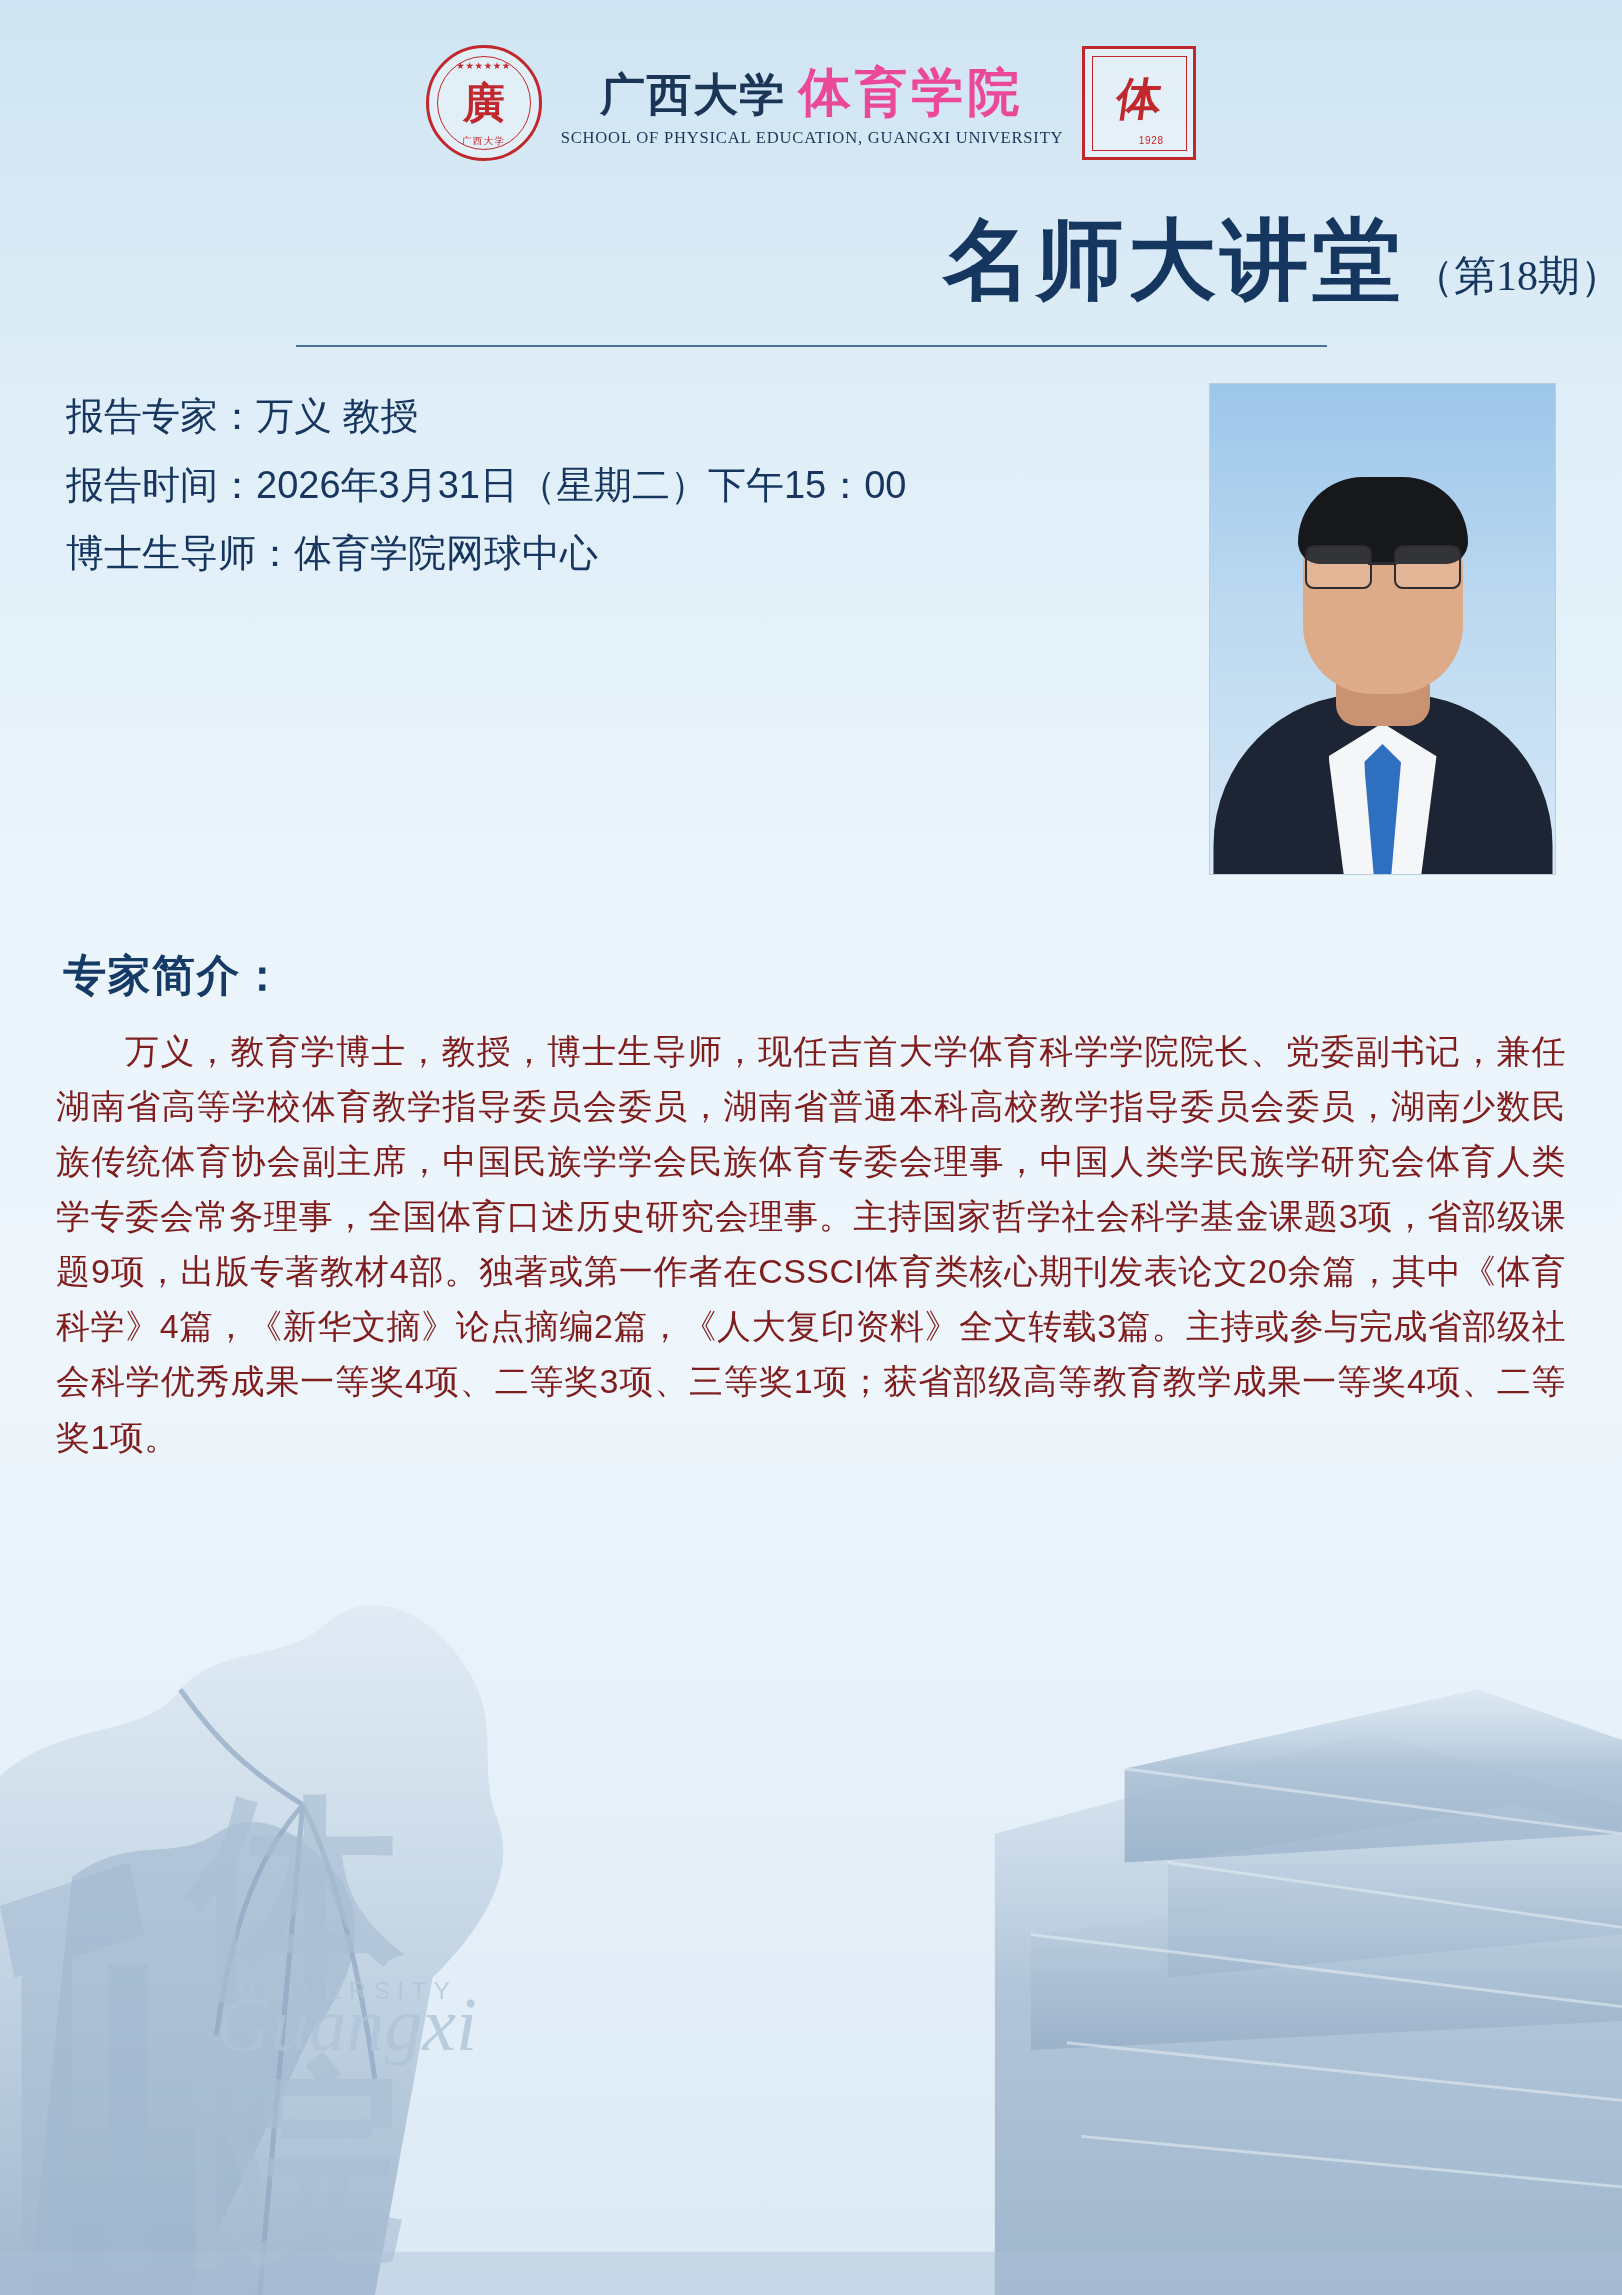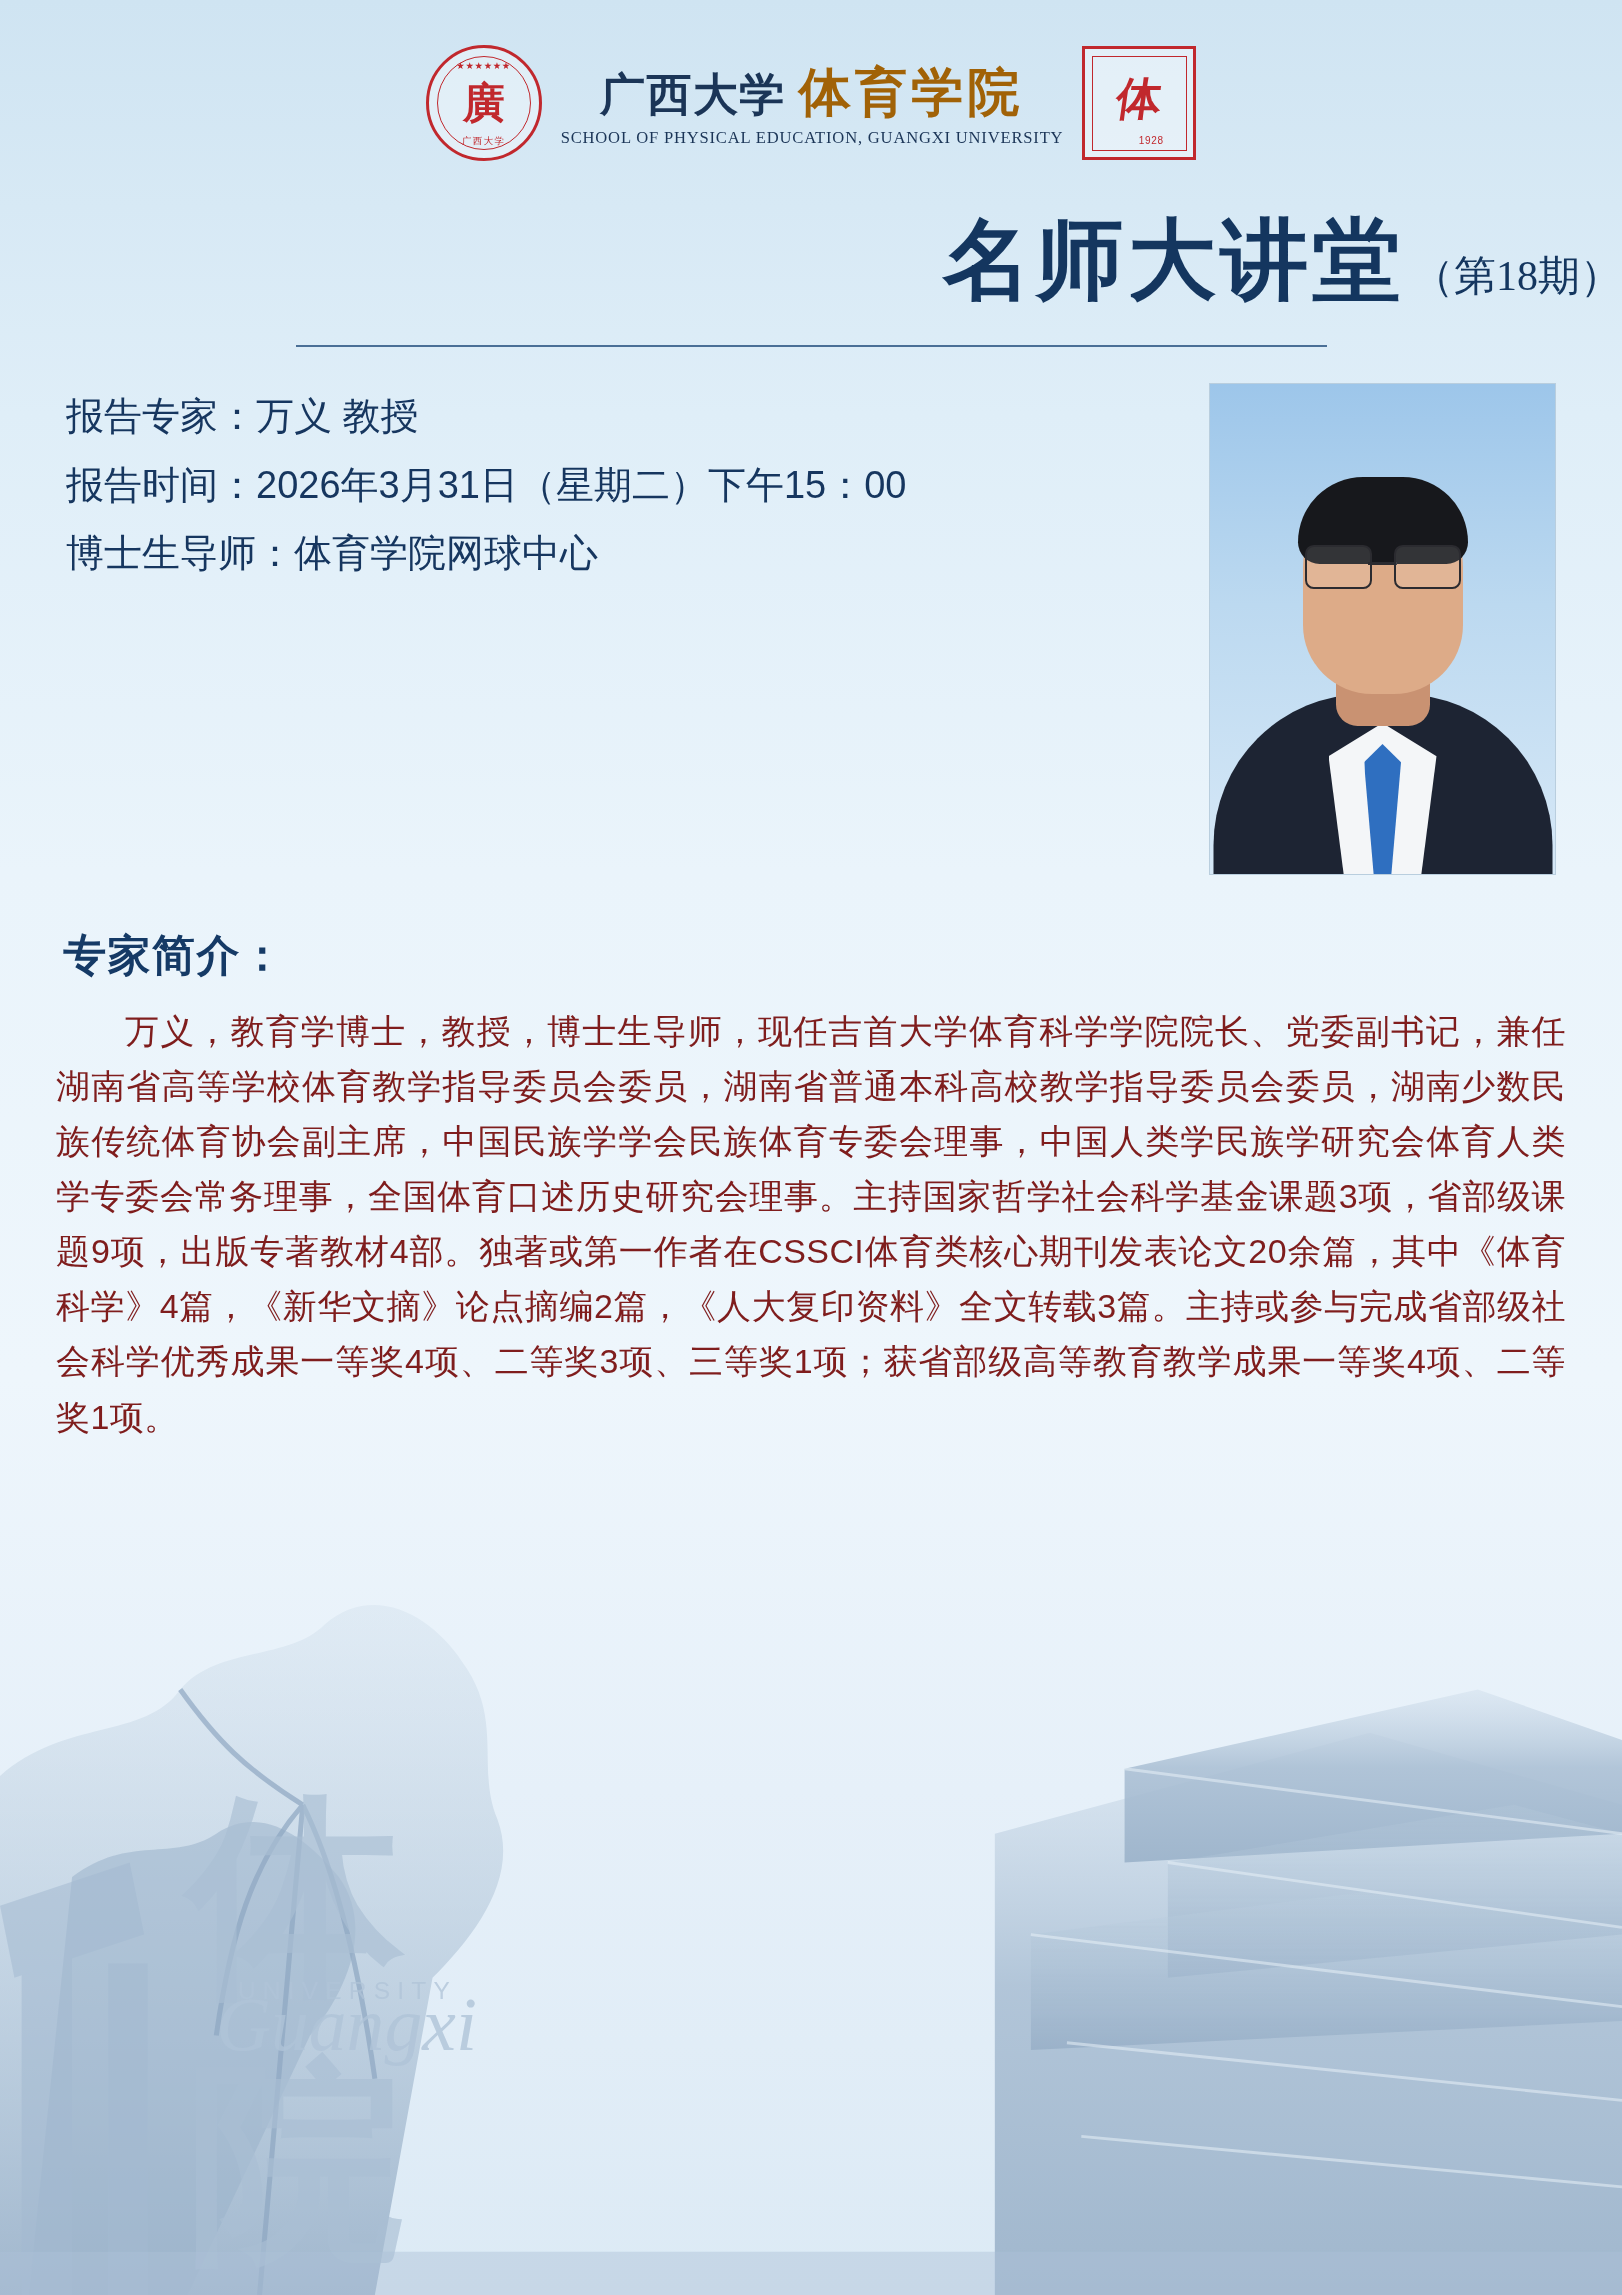--- a/index.html
+++ b/index.html
@@ -142,21 +142,21 @@
     font-family: "Liberation Serif", "DejaVu Serif", serif;
     font-size: 45px;
     font-weight: bold;
     color: #1b3557;
     letter-spacing: 1.4px;
   }
   .wordmark-cn .sch {
     font-family: "Liberation Serif", "DejaVu Serif", serif;
     font-size: 52px;
     font-weight: bold;
-    color: #a16207;
+    color: #ec4899;
     letter-spacing: 4.3px;
   }
   .wordmark-en {
     margin-top: 0;
     font-family: "Liberation Serif", "DejaVu Serif", serif;
     font-size: 16.6px;
     letter-spacing: 0.8px;
     color: #1b3557;
     white-space: nowrap;
   }
@@ -314,21 +314,21 @@
     top: 17.3px;
     width: 29px;
     height: 2.9px;
     background: #2b2b30;
   }
 
   
   .bio-wrap {
     position: relative;
     z-index: 3;
-    margin-top: 52px;
+    margin-top: 72px;
     padding: 0 56px;
   }
   .bio-title {
     font-family: "Liberation Sans", "DejaVu Sans", sans-serif;
     font-size: 43px;
     font-weight: bold;
     color: #153a66;
     letter-spacing: 1.4px;
     margin-bottom: 19px;
     padding-left: 7.2px;

